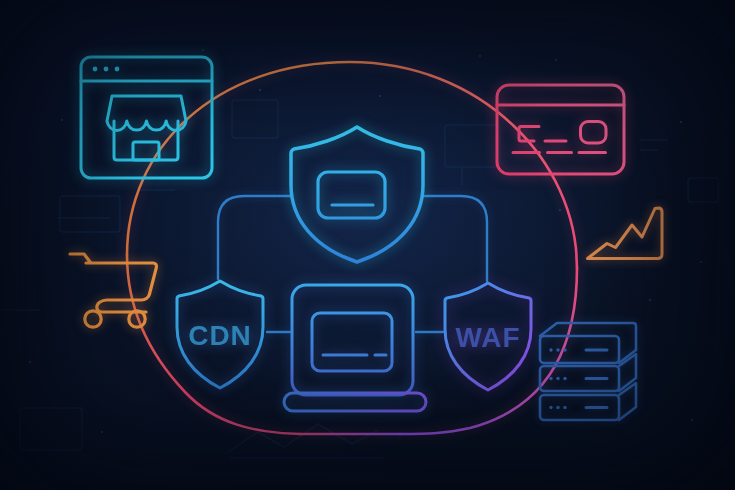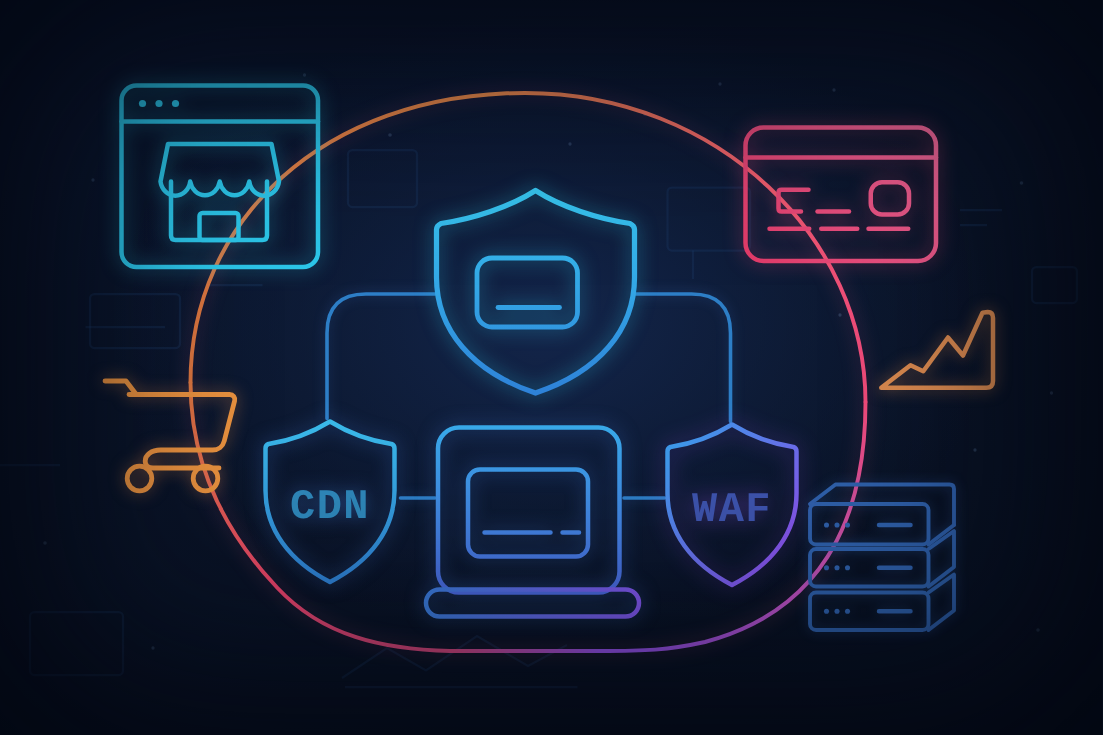--- a/index.html
+++ b/index.html
@@ -1,21 +1,21 @@
 <!DOCTYPE html>
 <html style="--background: #0a1428; --cyan: #2cc6e9; --connector-blue: #2d7ec6; --orange: #e8913f; --chart-orange: #d9894f; --pink: #ee4b7a; --red-pink: #e8436a; --purple: #9a55f0; --laptop-blue: #3f7fd8; --server-blue: #2e5fa8; --cdn-text: #2e86b8; --waf-text: #3d53ac;"><head>
 <meta charset="utf-8">
 <style>
   html,body{margin:0;padding:0;background:#060c1a;}
   .canvas{
     position:relative;width:735px;height:490px;overflow:hidden;
     background:
       radial-gradient(ellipse 420px 300px at 50% 44%, #13254a 0%, rgba(16,32,64,.55) 40%, rgba(10,20,40,0) 70%),
       linear-gradient(160deg,#0b1730 0%, #0a1428 45%, #081020 100%);
-    font-family:Liberation Mono, monospace;
+    font-family:Liberation Sans, sans-serif;
   }
   .vignette{position:absolute;inset:0;pointer-events:none;
     box-shadow:inset 0 0 130px 35px rgba(2,6,16,.9);}
   svg{position:absolute;left:0;top:0;}
   .ln{fill:none;stroke-linecap:round;stroke-linejoin:round;}
   .w3{stroke-width:3;}
   .w26{stroke-width:2.6;}
   .w24{stroke-width:2.4;}
   .cyan{stroke:var(--cyan);}
   .orange{stroke:var(--orange);}

